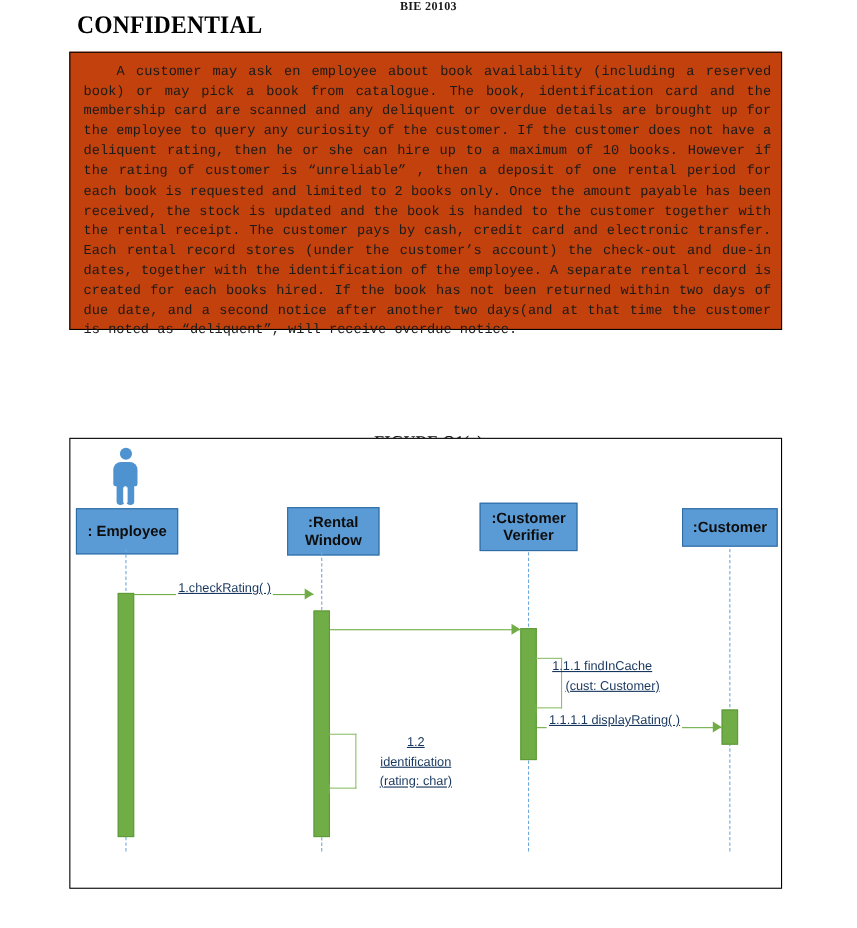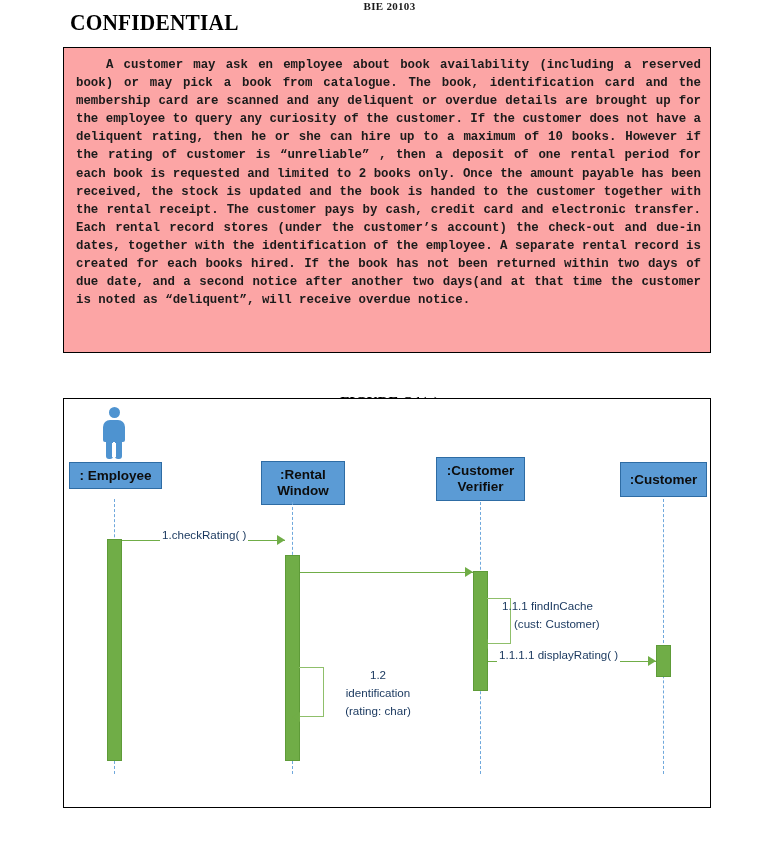--- a/index.html
+++ b/index.html
@@ -41,26 +41,25 @@
     transform: scaleX(0.93);
     transform-origin: left center;
   }
 
   
   .scenario-box {
     position: absolute;
     left: 63px;
     top: 47px;
     width: 648px;
-    height: 306px;
+    height: 253px;
     border: 1px solid #000;
     box-sizing: border-box;
-    background: #fca5a5;
+    background: #c2410c;
     padding: 8px 9px 4px 12px;
-    font-weight: bold;
   }
   .scenario-text {
     font-family: "Liberation Mono", "DejaVu Sans Mono", monospace;
     font-size: 12.4px;
     line-height: 18.1px;
     color: #1b1b1b;
     text-align: justify;
     text-indent: 30px;
     white-space: pre-wrap;
     margin: 0;
@@ -185,20 +184,21 @@
     box-sizing: border-box;
   }
 
   .msg-label {
     position: absolute;
     font-family: "Liberation Sans", sans-serif;
     font-size: 11.6px;
     line-height: 16px;
     color: #17365d;
     white-space: nowrap;
+    text-decoration: underline;
   }
   .msg-label.center { text-align: center; }
 </style>
 </head>
 <body>
 
 <div class="page-header">BIE 20103</div>
 
 <div class="confidential">CONFIDENTIAL</div>
 
@@ -212,21 +212,21 @@
   <div class="diag-inner">
 
     <div class="actor" style="left:33px; top:8px;">
       <div class="head"></div>
       <div class="body"></div>
       <div class="leg-l"></div>
       <div class="leg-r"></div>
       <div class="arm-gap"></div>
     </div>
 
-    <div class="lifeline-box" style="left:5px; top:63px; width:93px; height:27px;">
+    <div class="lifeline-box" style="left:5px; top:63px; width:93px; height:42px;">
       <span>: Employee</span>
     </div>
 
     <div class="lifeline-box" style="left:197px; top:62px; width:84px; height:44px; flex-direction:column;">
       <span>:Rental</span>
       <span>Window</span>
     </div>
 
     <div class="lifeline-box" style="left:372px; top:58px; width:89px; height:44px; flex-direction:column;">
       <span>:Customer</span>

